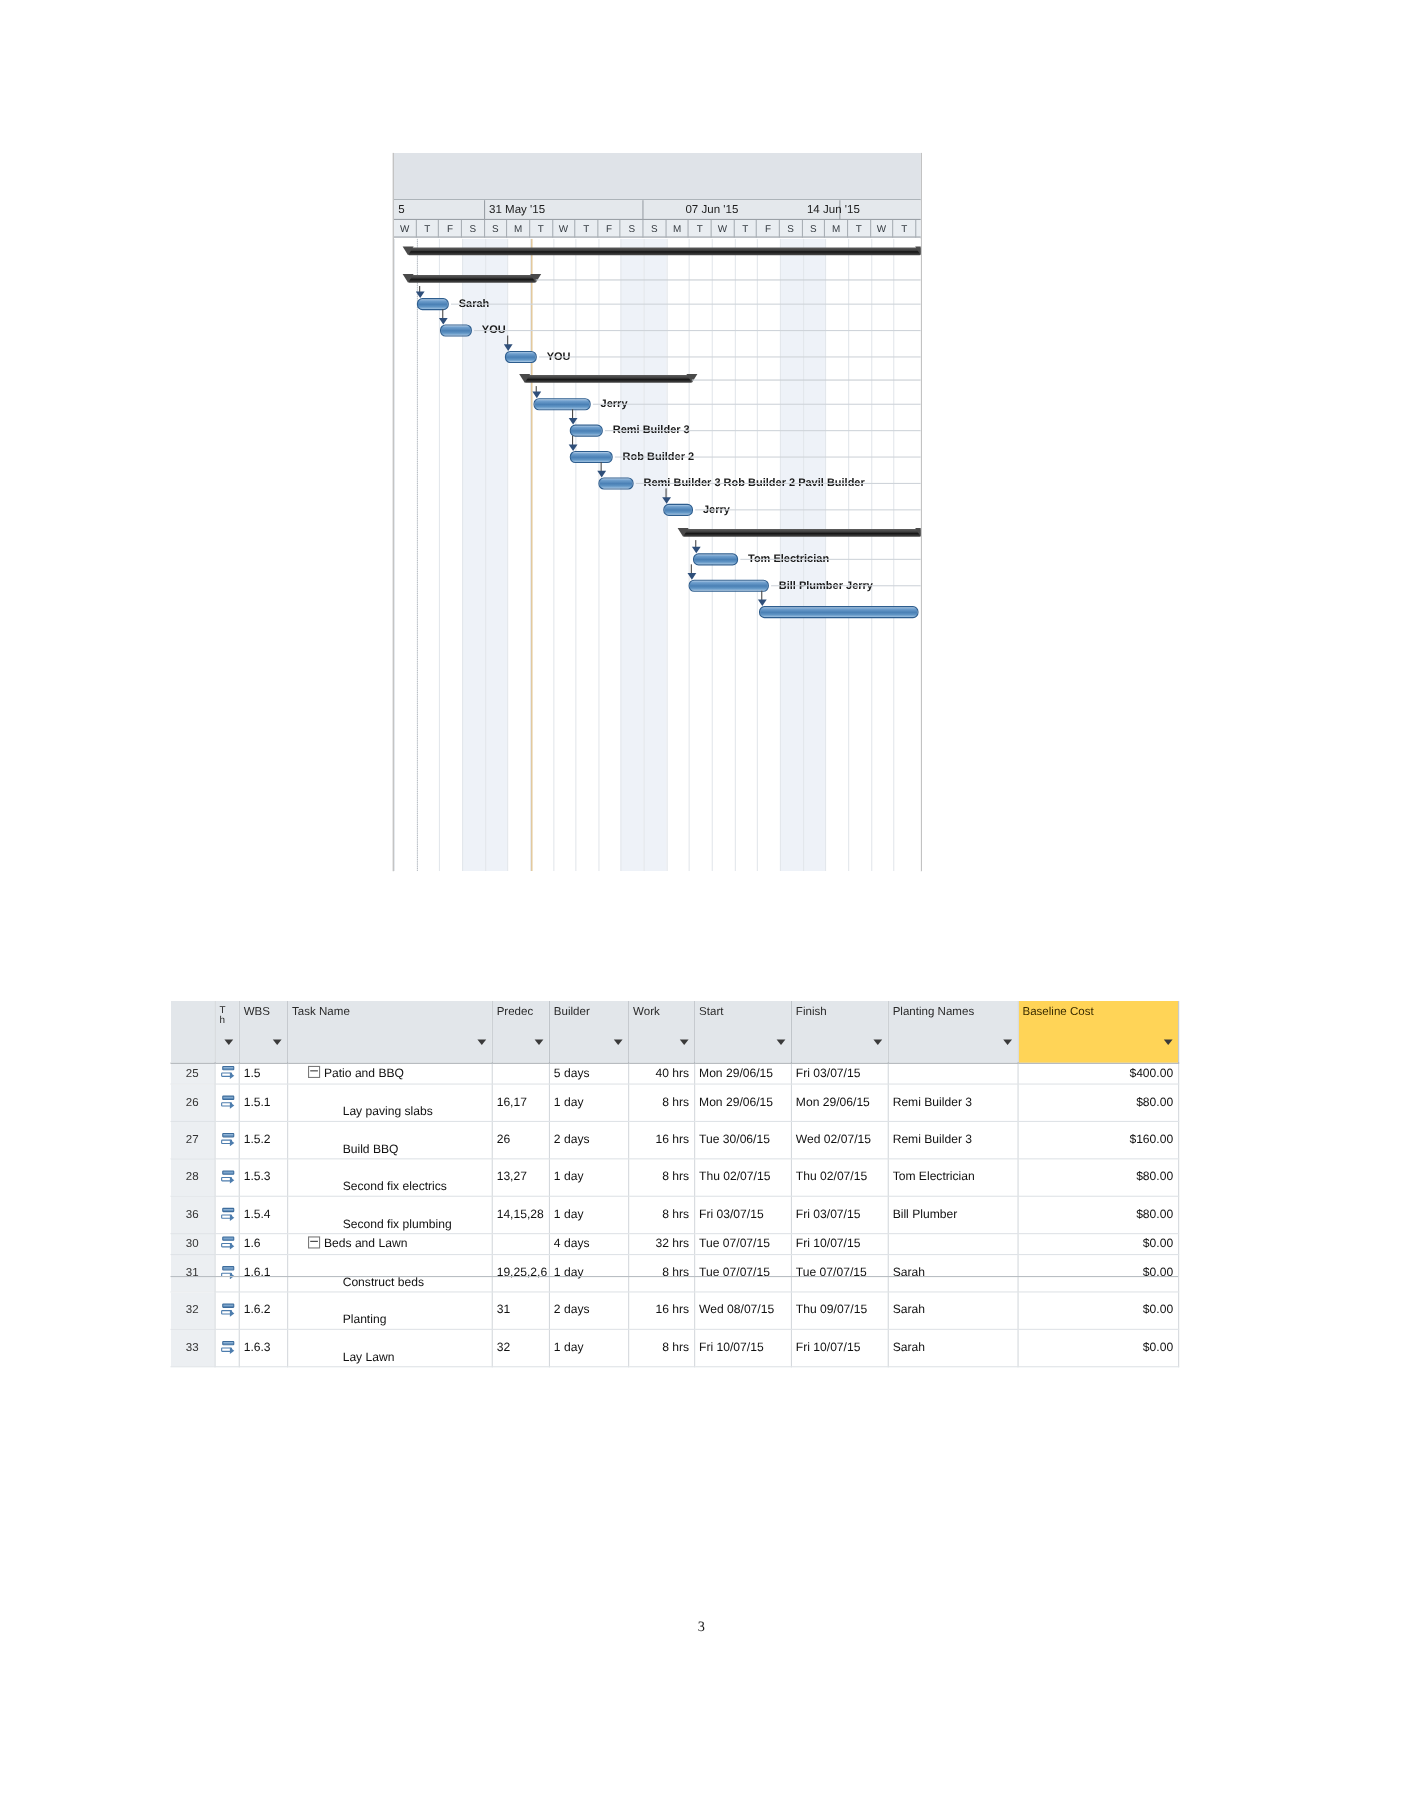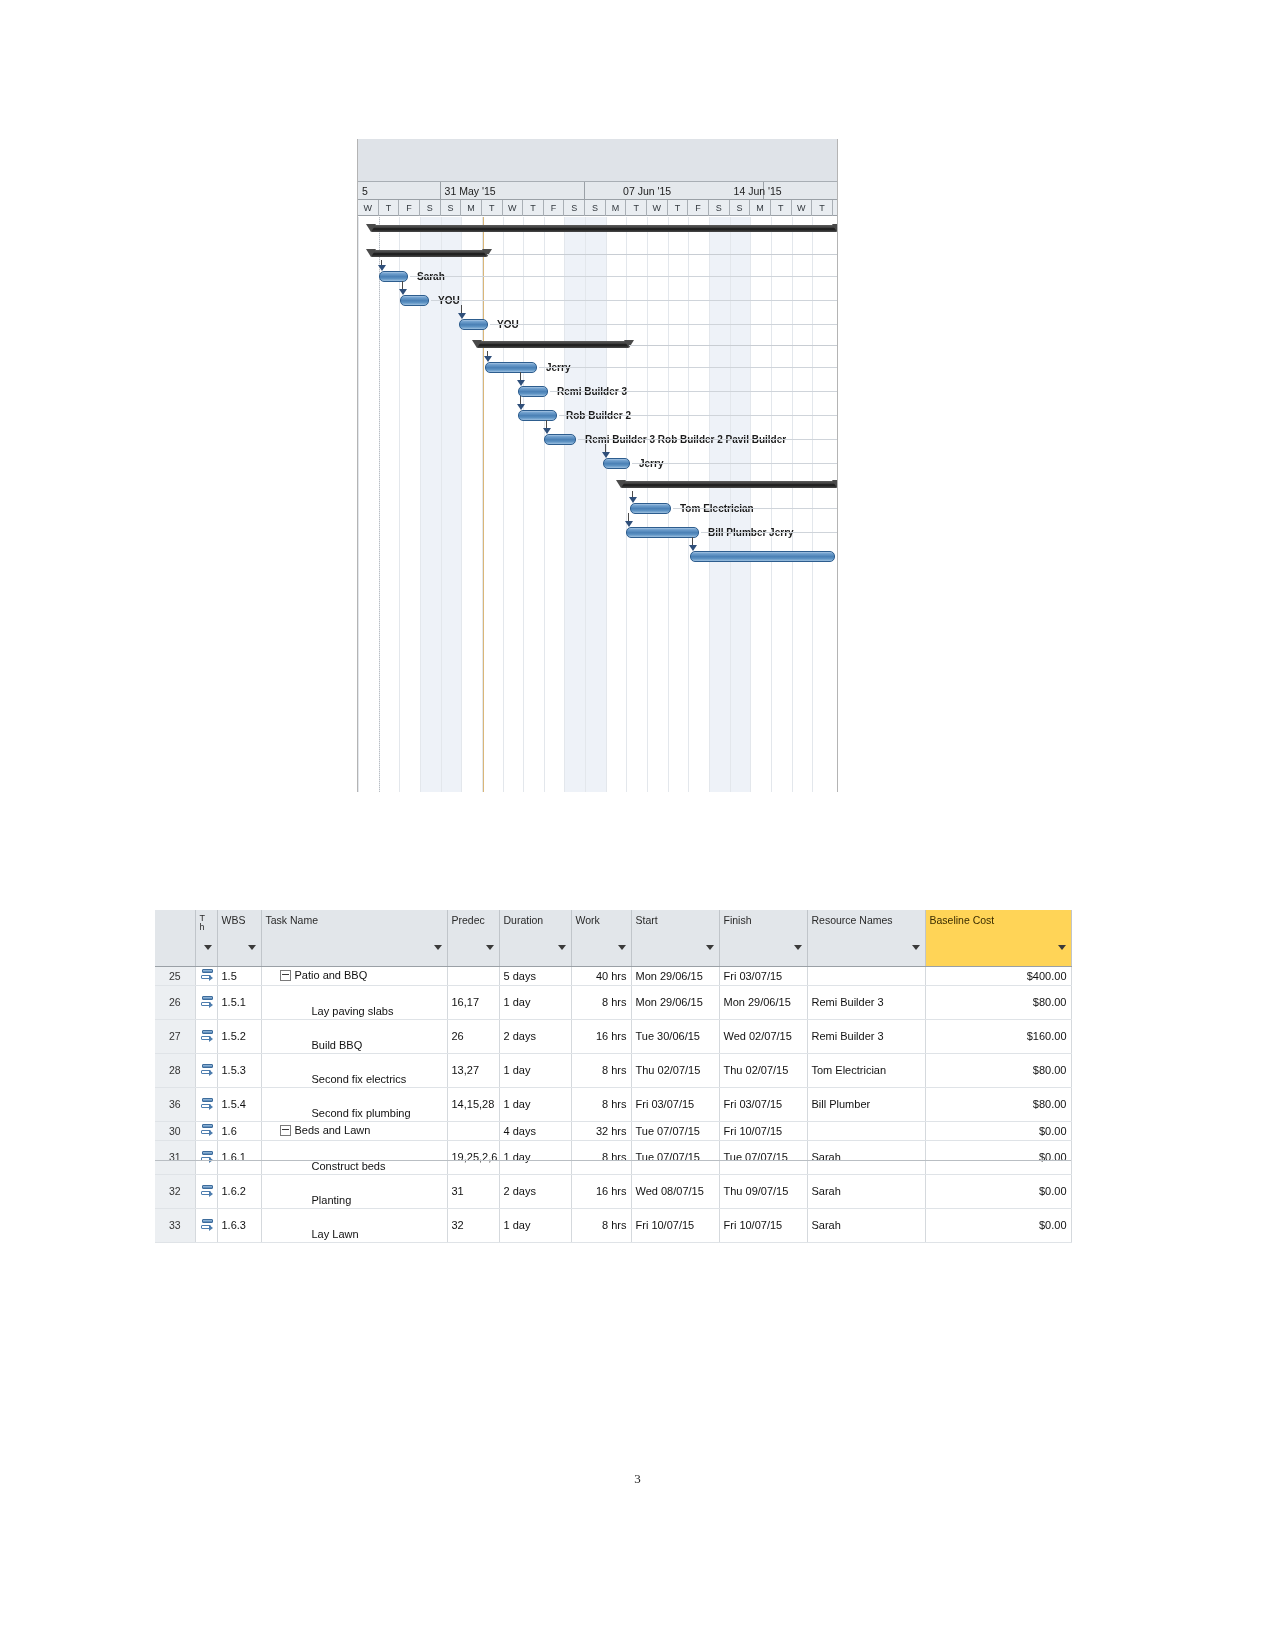--- a/index.html
+++ b/index.html
@@ -455,37 +455,37 @@
       </th>
       <th>
         <span>Task Name</span>
         <span class="filter-caret"></span>
       </th>
       <th>
         <span>Predec</span>
         <span class="filter-caret"></span>
       </th>
       <th>
-        <span>Duration</span>
+        <span>Builder</span>
         <span class="filter-caret"></span>
       </th>
       <th>
         <span>Work</span>
         <span class="filter-caret"></span>
       </th>
       <th>
         <span>Start</span>
         <span class="filter-caret"></span>
       </th>
       <th>
         <span>Finish</span>
         <span class="filter-caret"></span>
       </th>
       <th>
-        <span>Resource Names</span>
+        <span>Planting Names</span>
         <span class="filter-caret"></span>
       </th>
       <th class="cost-head">
         <span>Baseline Cost</span>
         <span class="filter-caret"></span>
       </th>
     </tr>
   </thead>
   <tbody id="table-body">
       <tr class="table-row summary-row">

